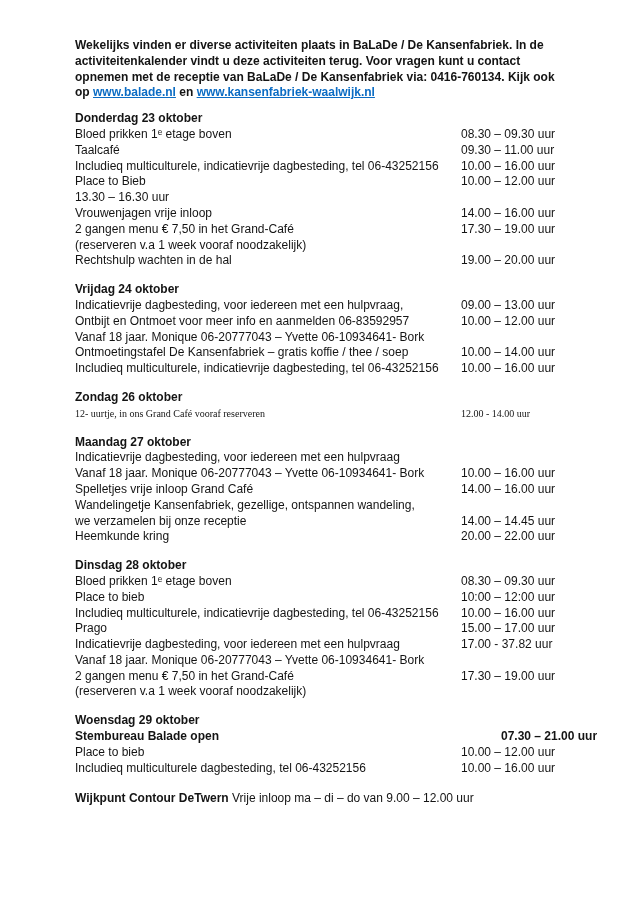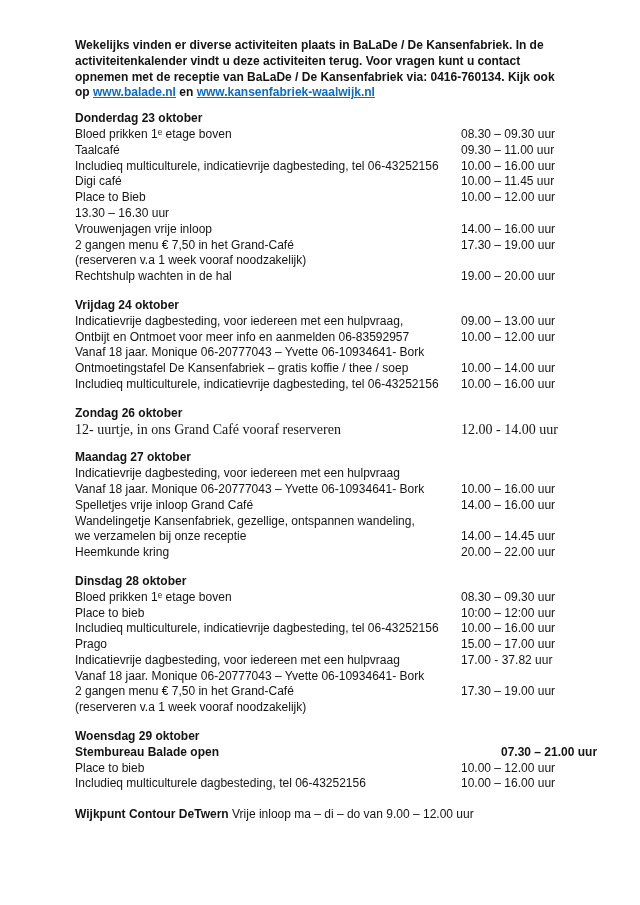--- a/index.html
+++ b/index.html
@@ -43,21 +43,21 @@
     flex: 0 0 382px;
     width: 382px;
     padding-right: 4px;
     white-space: nowrap;
     overflow: visible;
   }
   .time { white-space: nowrap; }
   .row.bold { font-weight: bold; gap: 40px; }
   .row.serif {
     font-family: "Liberation Serif", "DejaVu Serif", serif;
-    font-size: 14px;
+    font-size: 10px;
   }
   .footer { margin-top: 15px; }
   .footer .label { font-weight: bold; }
 </style>
 </head>
 <body>
 
 <div class="page">
 
   <p class="intro"><span class="line-wrap"><span>Wekelijks vinden er diverse activiteiten plaats in BaLaDe / De Kansenfabriek. In de</span>
@@ -79,24 +79,20 @@
   <div class="row">
     <span class="activity">Taalcafé</span>
     <span class="time">09.30 – 11.00 uur</span>
   </div>
 
   <div class="row">
     <span class="activity">Includieq multiculturele, indicatievrije dagbesteding, tel 06-43252156</span>
     <span class="time">10.00 – 16.00 uur</span>
   </div>
 
-  <div class="row">
-    <span class="activity">Digi café</span>
-    <span class="time">10.00 – 11.45 uur</span>
-  </div>
 
   <div class="row">
     <span class="activity">Place to Bieb</span>
     <span class="time">10.00 – 12.00 uur</span>
   </div>
 
   <div class="row">
     <span class="time">13.30 – 16.30 uur</span>
   </div>
 

